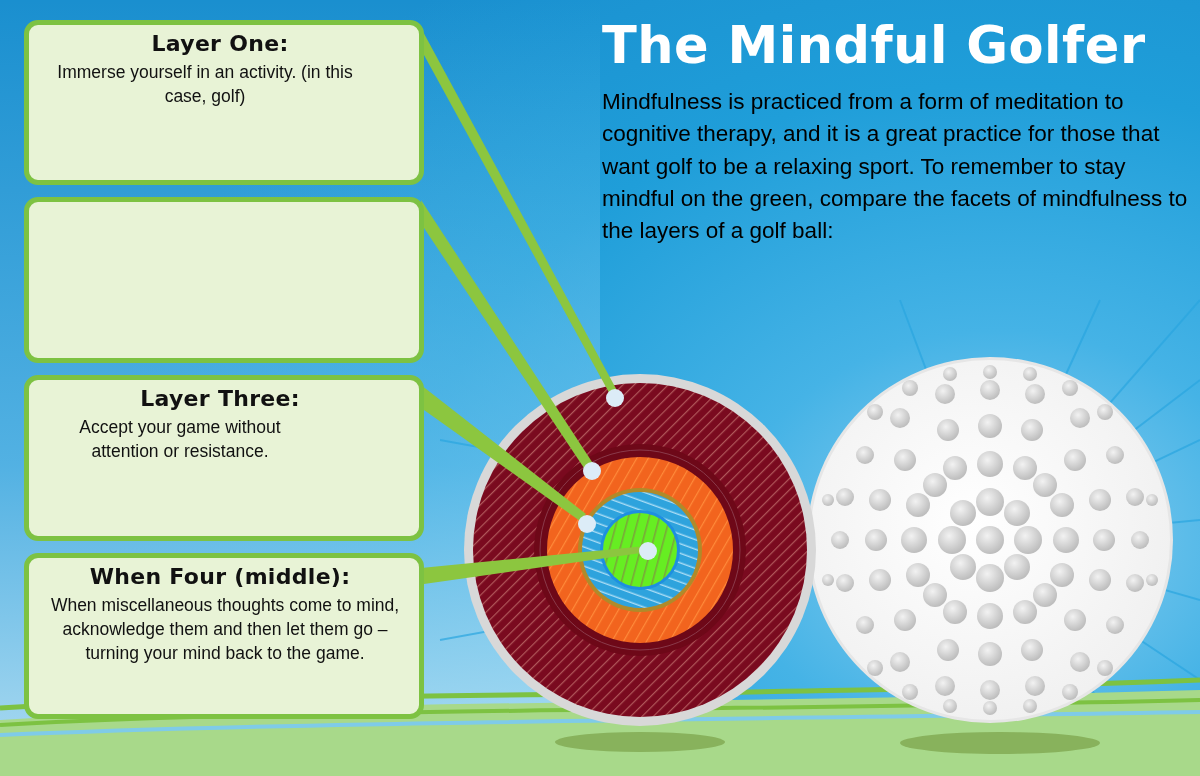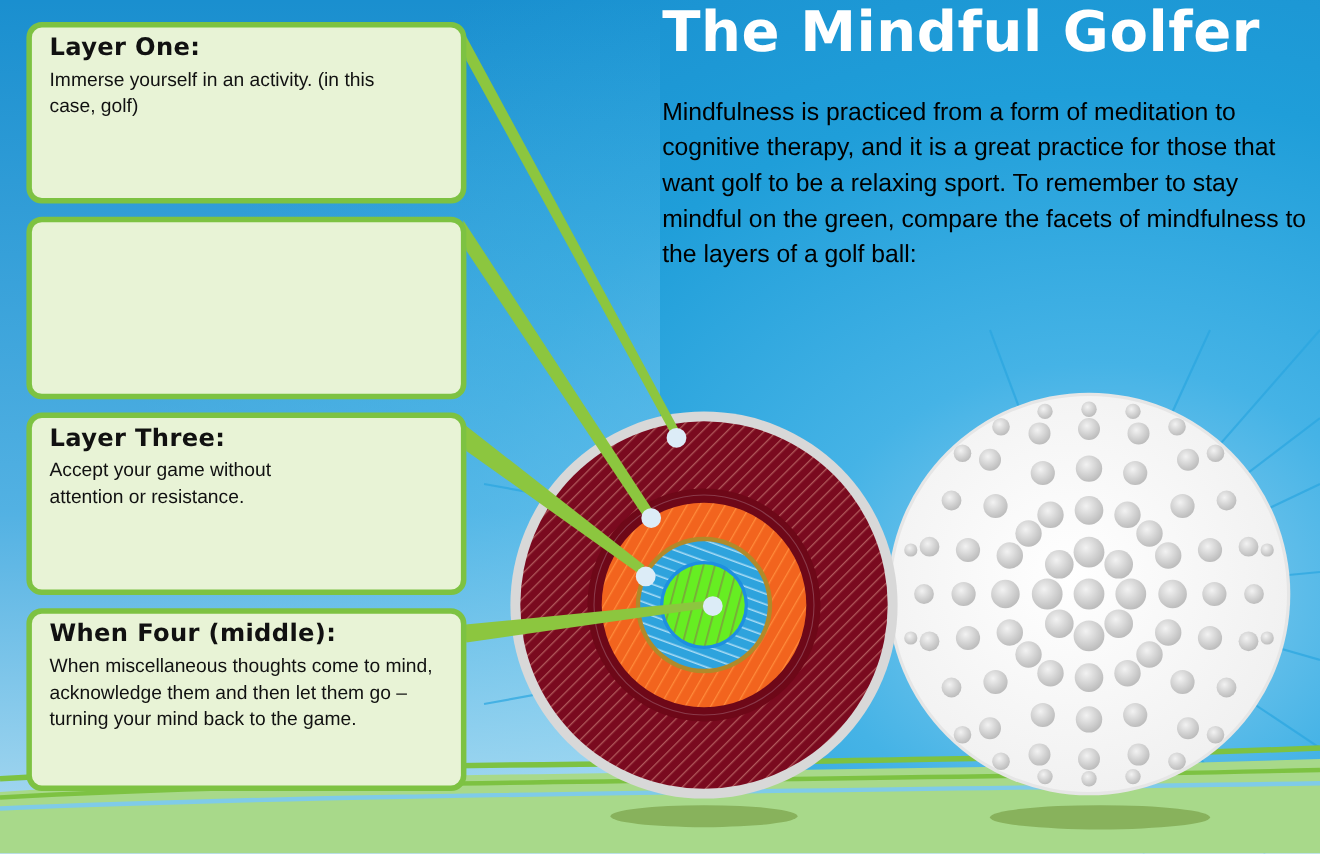--- a/index.html
+++ b/index.html
@@ -4,25 +4,25 @@
 <style>
   html,body{margin:0;padding:0;}
   body{width:1200px;height:776px;overflow:hidden;position:relative;
     font-family:"Liberation Sans","DejaVu Sans",sans-serif;}
   .bg{position:absolute;inset:0;
     background:radial-gradient(ellipse 900px 700px at 1000px 540px,#8fd0f0 0%,#45b3e6 30%,#1f9ed9 65%,#1a8fcf 100%);}
   .bg-left{position:absolute;left:0;top:0;width:600px;height:776px;
     background:linear-gradient(180deg,rgba(31,155,216,0.0) 0%,rgba(120,200,240,0.6) 60%,rgba(190,228,245,0.9) 100%);}
   .callout{position:absolute;left:24px;width:400px;box-sizing:border-box;
     background:#e8f3d6;border:5px solid #7dc242;border-radius:14px;
-    padding:6px 24px 10px 16px;color:#111;}
+    padding:6px 24px 10px 16px;color:#111;text-align:center;}
   .callout h2{margin:0 0 4px 0;font-size:22px;font-weight:bold;letter-spacing:0.3px;
     font-family:"DejaVu Sans","Liberation Sans",sans-serif;}
   .callout p{margin:0;font-size:17.5px;line-height:24px;}
-  .title{position:absolute;left:602px;top:0;color:#fff;font-size:51px;font-weight:bold;
+  .title{position:absolute;left:602px;top:16px;color:#fff;font-size:51px;font-weight:bold;
     font-family:"DejaVu Sans","Liberation Sans",sans-serif;letter-spacing:0.5px;margin:0;white-space:nowrap;}
   .intro{position:absolute;left:602px;top:86px;width:590px;color:#000000;font-size:22.5px;line-height:32.3px;margin:0;}
   svg{position:absolute;left:0;top:0;}
 </style>
 </head>
 <body>
 
 <div class="bg"></div>
 <div class="bg-left"></div>
 

